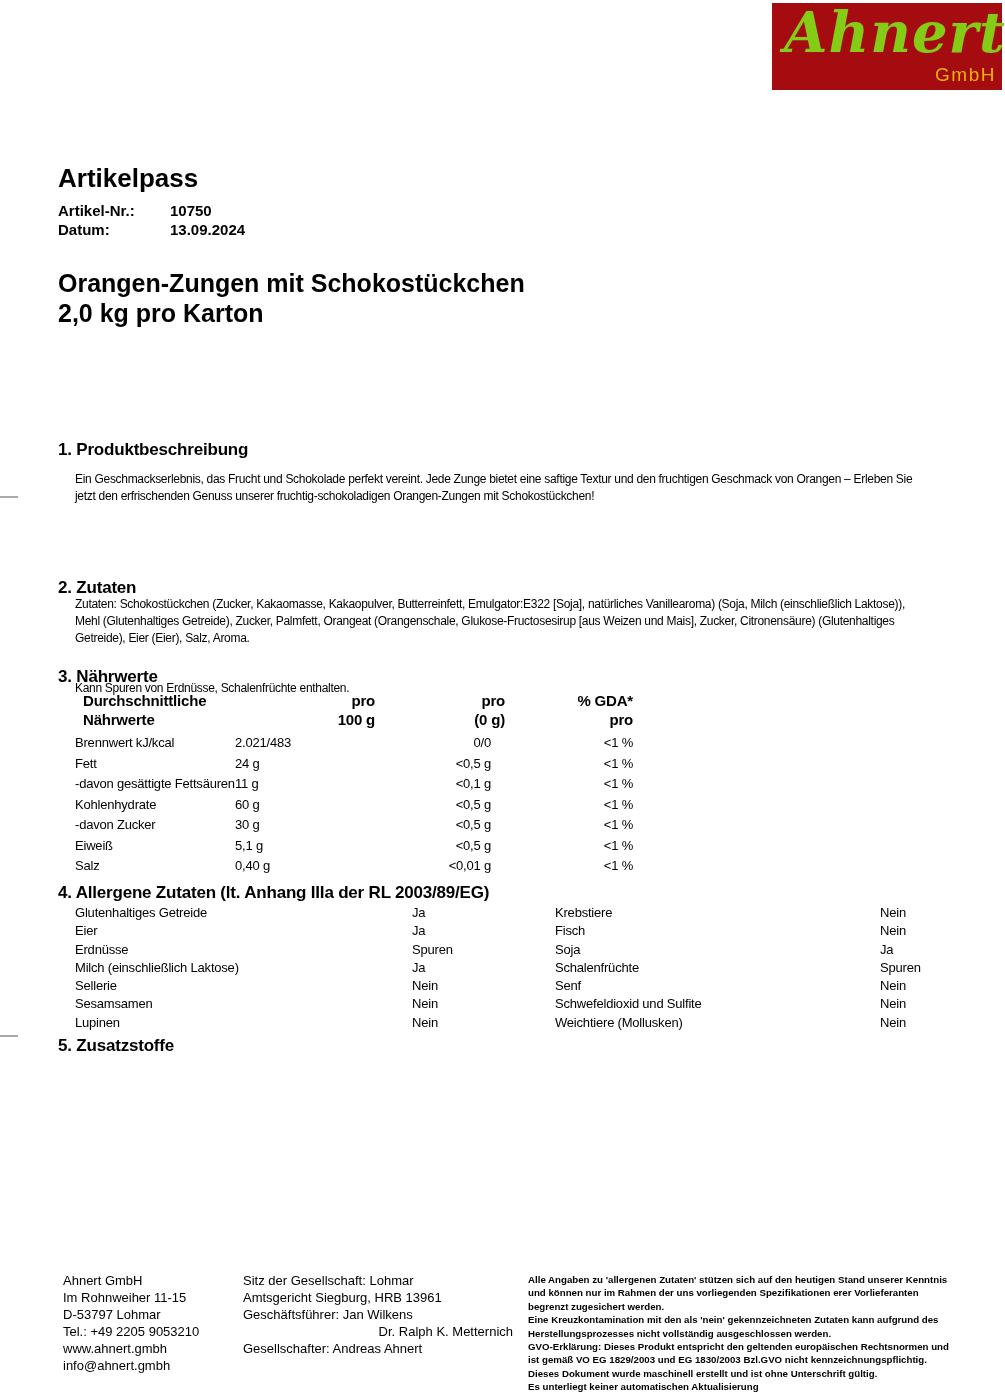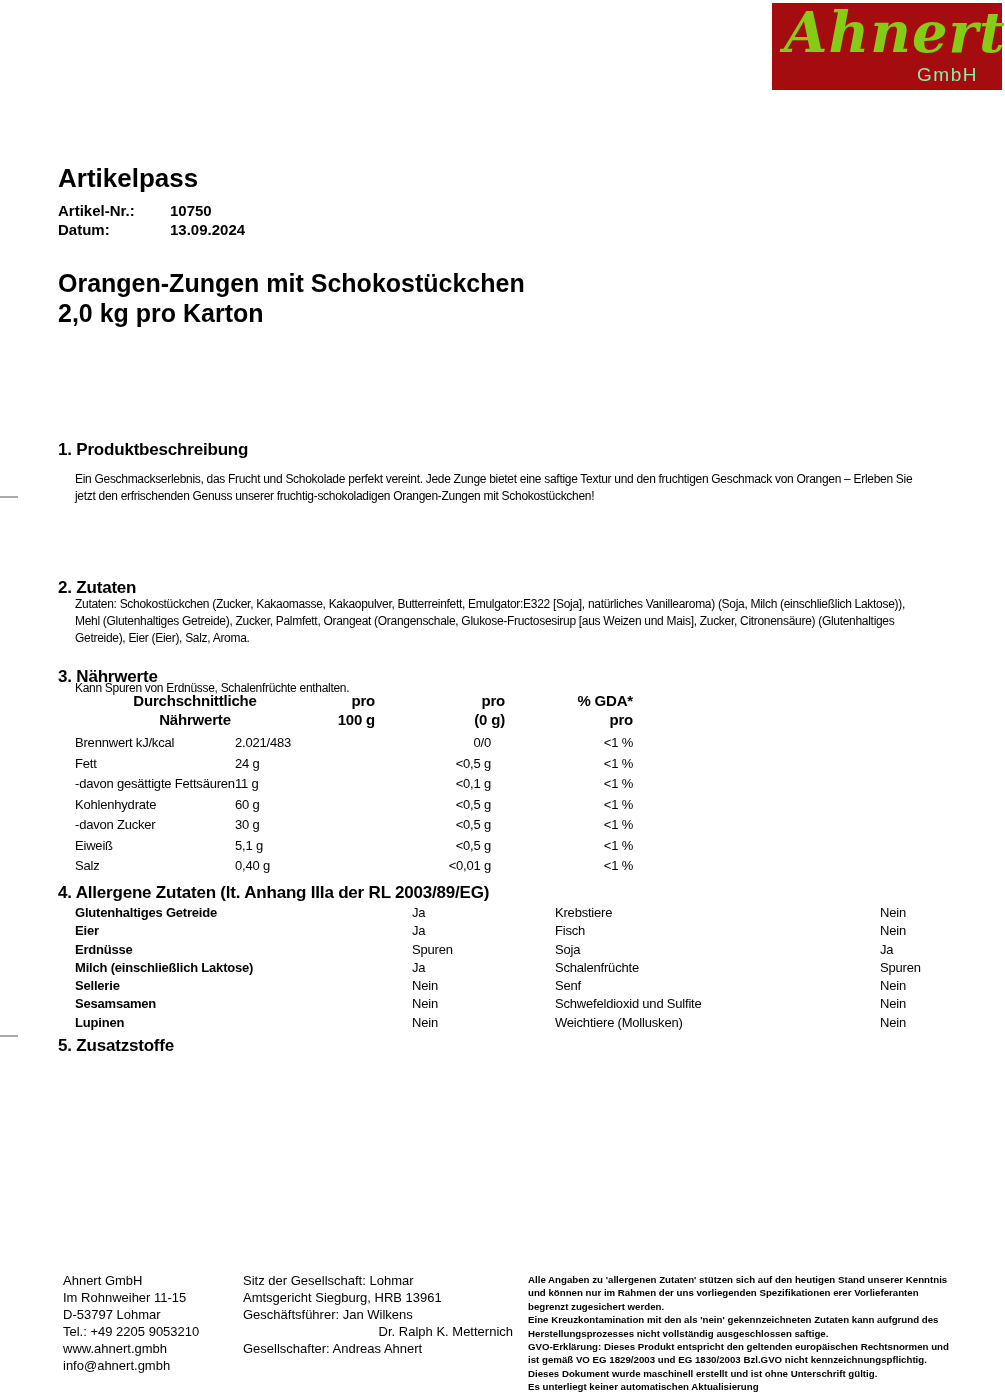--- a/index.html
+++ b/index.html
@@ -25,24 +25,24 @@
     left: 12px; top: -4px;
     font-family: "DejaVu Serif", serif;
     font-style: italic;
     font-weight: 700;
     font-size: 56px;
     letter-spacing: 1px;
     color: #84cc16;
   }
   .logo-gmbh {
     position: absolute;
-    right: 24px; bottom: 4px;
+    right: 6px; bottom: 4px;
     font-size: 19px;
     letter-spacing: 1.5px;
-    color: #86efac;
+    color: #eab308;
   }
 
   
   .doc-title {
     position: absolute; left: 58px; top: 163px;
     font-size: 26px; font-weight: 700;
   }
   .meta-row { position: absolute; left: 58px; font-size: 15px; font-weight: 700; }
   .meta-label { display: inline-block; width: 112px; }
   .product-title {
@@ -58,38 +58,38 @@
   }
   
   .body-text {
     position: absolute; left: 75px; width: 850px;
     font-size: 12px; line-height: 17px; letter-spacing: -0.3px;
   }
 
   
   .ntable-header { position: absolute; left: 75px; top: 691px; width: 558px; height: 40px; }
   .ntable-header .hc { position: absolute; font-size: 15px; font-weight: 700; line-height: 19px; letter-spacing: -0.2px; }
-  .hc1 { left: 0; width: 240px; text-align: center; }
+  .hc1 { left: 8px; width: 240px; text-align: left; }
   .hc2 { left: 160px; width: 140px; text-align: right; }
   .hc3 { left: 290px; width: 140px; text-align: right; }
   .hc4 { left: 418px; width: 140px; text-align: right; }
 
   .ntable-rows { position: absolute; left: 75px; top: 735px; width: 558px; }
   .nrow { position: relative; height: 20.5px; }
   .nrow span { position: absolute; top: 0; font-size: 13px; letter-spacing: -0.2px; white-space: nowrap; }
   .nc1 { left: 0; }
   .nc2 { left: 160px; width: 140px; }
   .nc3 { left: 276px; width: 140px; text-align: right; }
   .nc4 { left: 418px; width: 140px; text-align: right; }
 
   
   .atable { position: absolute; left: 75px; top: 905px; width: 855px; }
   .arow { position: relative; height: 18.3px; }
   .arow span { position: absolute; top: 0; font-size: 13px; letter-spacing: -0.2px; white-space: nowrap; }
-  .ac-llabel { left: 0; font-weight: bold; }
+  .ac-llabel { left: 0; }
   .ac-lvalue { left: 337px; }
   .ac-rlabel { left: 480px; }
   .ac-rvalue { left: 805px; }
 
   
   .footer-address { position: absolute; left: 63px; top: 1272px; font-size: 13px; line-height: 17px; }
   .footer-company { position: absolute; left: 243px; top: 1272px; width: 270px; font-size: 13px; line-height: 17px; }
   .footer-company .rightline { text-align: right; }
   .footer-legal {
     position: absolute; left: 528px; top: 1273px; width: 472px;
@@ -261,21 +261,21 @@
     <div>Geschäftsführer: Jan Wilkens</div>
     <div class="rightline">Dr. Ralph K. Metternich</div>
     <div>Gesellschafter: Andreas Ahnert</div>
   </div>
 
   <div class="footer-legal">
     <div>Alle Angaben zu 'allergenen Zutaten' stützen sich auf den heutigen Stand unserer Kenntnis</div>
     <div>und können nur im Rahmen der uns vorliegenden Spezifikationen erer Vorlieferanten</div>
     <div>begrenzt zugesichert werden.</div>
     <div>Eine Kreuzkontamination mit den als 'nein' gekennzeichneten Zutaten kann aufgrund des</div>
-    <div>Herstellungsprozesses nicht vollständig ausgeschlossen saftige.</div>
+    <div>Herstellungsprozesses nicht vollständig ausgeschlossen werden.</div>
     <div>GVO-Erklärung: Dieses Produkt entspricht den geltenden europäischen Rechtsnormen und</div>
     <div>ist gemäß VO EG 1829/2003 und EG 1830/2003 Bzl.GVO nicht kennzeichnungspflichtig.</div>
     <div>Dieses Dokument wurde maschinell erstellt und ist ohne Unterschrift gültig.</div>
     <div>Es unterliegt keiner automatischen Aktualisierung</div>
   </div>
 
   <div class="fold-mark" style="top:496px"></div>
   <div class="fold-mark" style="top:1035px"></div>
 
 </div>

